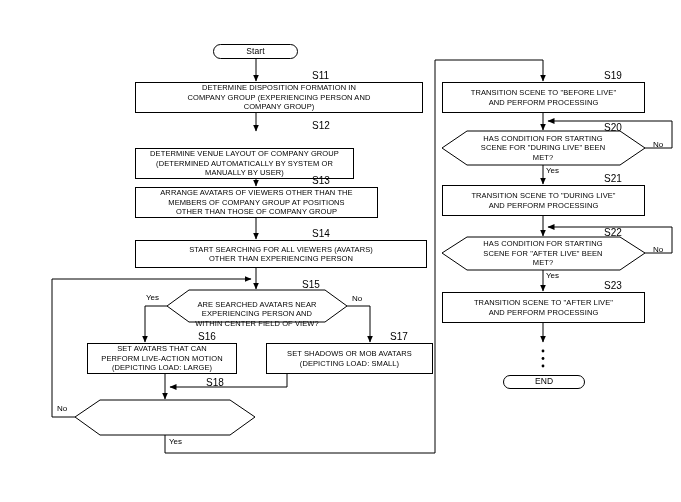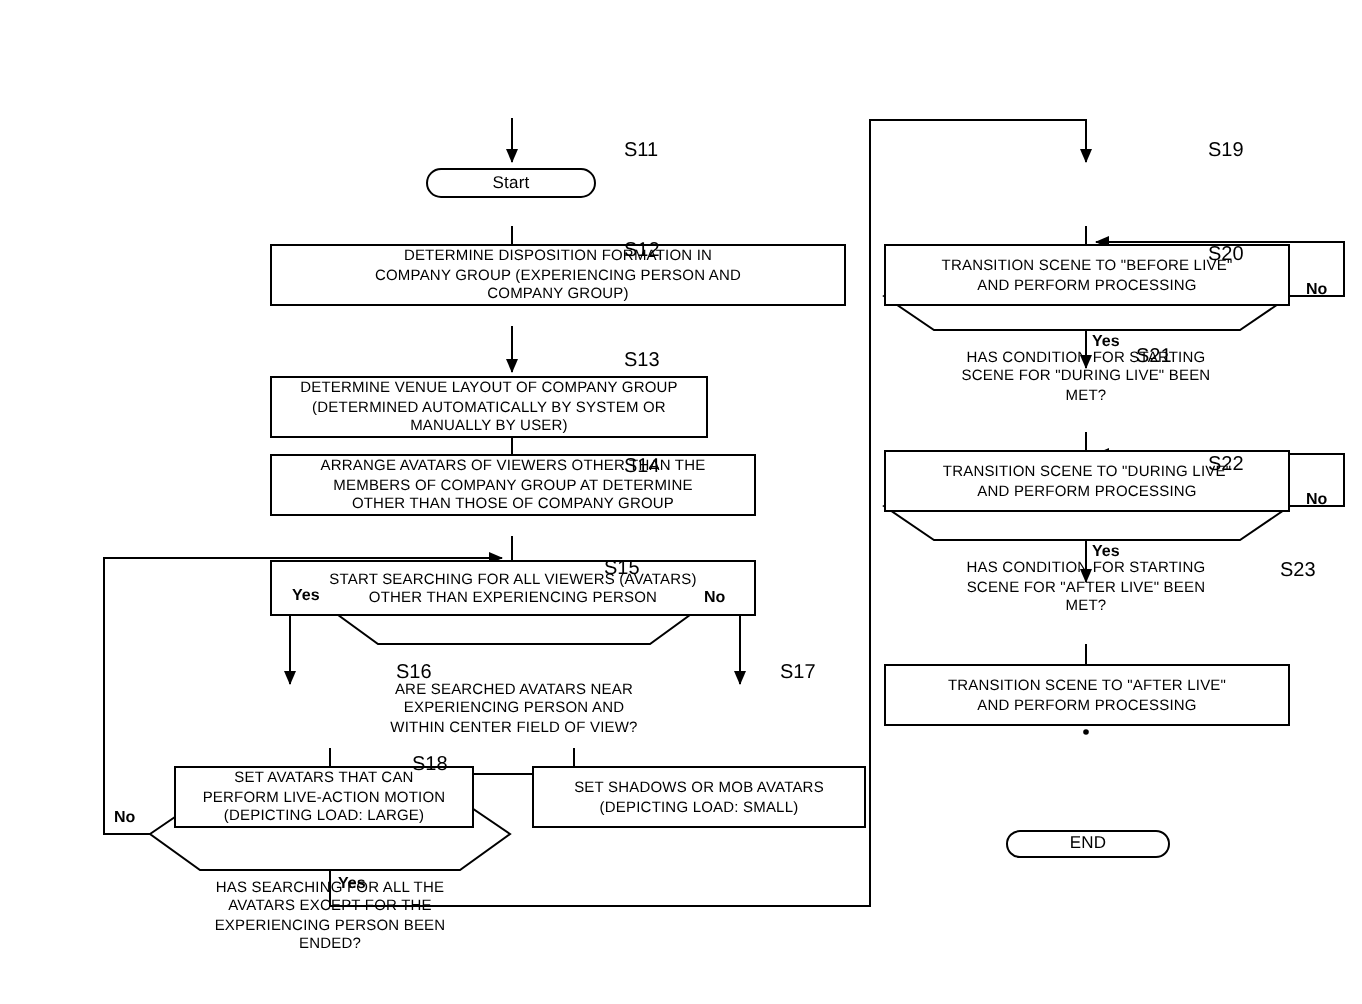--- a/index.html
+++ b/index.html
@@ -3,31 +3,31 @@
 <meta charset="utf-8">
 <style>
   * { margin:0; padding:0; box-sizing:border-box; }
   html,body { background:#ffffff; }
   .canvas {
     position:relative; width:681px; height:502px; background:#fff;
     font-family:"Liberation Sans", sans-serif; color:#000; overflow:hidden;
   }
   .wires { position:absolute; left:0; top:0; width:681px; height:502px; }
   .node {
-    position:absolute; display:flex; align-items:center; justify-content:center;margin-top:40px;
+    position:absolute; display:flex; align-items:center; justify-content:center;
   }
   .node span {
     display:block; text-align:center; white-space:pre-line;
     font-size:7.5px; line-height:9.4px; letter-spacing:0.1px;
   }
   .box { border:1px solid #000; background:#fff; }
   .term { border:1px solid #000; border-radius:9px; background:#fff; }
   .term span { font-size:8.5px; }
   .slabel { position:absolute; font-size:10px; line-height:9px; }
-  .branch { position:absolute; font-size:8px; line-height:9px;font-weight:bold; }
+  .branch { position:absolute; font-size:8px; line-height:9px; }
 </style>
 </head>
 <body>
 
 <div class="canvas">
 
   <svg class="wires" viewBox="0 0 681 502" fill="none" stroke="#000" stroke-width="1">
     <defs>
       <marker id="arrow" markerWidth="8" markerHeight="8" refX="6.5" refY="3" orient="auto" markerUnits="userSpaceOnUse">
         <path d="M0,0 L7,3 L0,6 Z" fill="#000" stroke="none"></path>
@@ -82,24 +82,24 @@
 COMPANY GROUP (EXPERIENCING PERSON AND
 COMPANY GROUP)</span>
   </div>
   <div class="node box" style="left:135px;top:148px;width:219px;height:31px">
     <span>DETERMINE VENUE LAYOUT OF COMPANY GROUP
 (DETERMINED AUTOMATICALLY BY SYSTEM OR
 MANUALLY BY USER)</span>
   </div>
   <div class="node box" style="left:135px;top:187px;width:243px;height:31px">
     <span>ARRANGE AVATARS OF VIEWERS OTHER THAN THE
-MEMBERS OF COMPANY GROUP AT DETERMINE
+MEMBERS OF COMPANY GROUP AT POSITIONS
 OTHER THAN THOSE OF COMPANY GROUP</span>
   </div>
-  <div class="node box" style="left:135px;top:240px;width:243px;height:28px">
+  <div class="node box" style="left:135px;top:240px;width:292px;height:28px">
     <span>START SEARCHING FOR ALL VIEWERS (AVATARS)
 OTHER THAN EXPERIENCING PERSON</span>
   </div>
   <div class="node box" style="left:87px;top:343px;width:150px;height:31px">
     <span>SET AVATARS THAT CAN
 PERFORM LIVE-ACTION MOTION
 (DEPICTING LOAD: LARGE)</span>
   </div>
   <div class="node box" style="left:266px;top:343px;width:167px;height:31px">
     <span>SET SHADOWS OR MOB AVATARS
@@ -116,25 +116,20 @@
   <div class="node box" style="left:442px;top:292px;width:203px;height:31px">
     <span>TRANSITION SCENE TO "AFTER LIVE"
 AND PERFORM PROCESSING</span>
   </div>
 
   <div class="node" style="left:182px;top:290px;width:150px;height:48px">
     <span>ARE SEARCHED AVATARS NEAR
 EXPERIENCING PERSON AND
 WITHIN CENTER FIELD OF VIEW?</span>
   </div>
-  <div class="node" style="left:92px;top:400px;width:146px;height:35px">
-    <span>HAS SEARCHING FOR ALL THE
-AVATARS EXCEPT FOR THE
-EXPERIENCING PERSON BEEN ENDED?</span>
-  </div>
   <div class="node" style="left:462px;top:131px;width:162px;height:34px">
     <span>HAS CONDITION FOR STARTING
 SCENE FOR "DURING LIVE" BEEN
 MET?</span>
   </div>
   <div class="node" style="left:462px;top:237px;width:162px;height:33px">
     <span>HAS CONDITION FOR STARTING
 SCENE FOR "AFTER LIVE" BEEN
 MET?</span>
   </div>
@@ -142,23 +137,23 @@
   <div class="slabel" style="left:312px;top:71px">S11</div>
   <div class="slabel" style="left:312px;top:121px">S12</div>
   <div class="slabel" style="left:312px;top:176px">S13</div>
   <div class="slabel" style="left:312px;top:229px">S14</div>
   <div class="slabel" style="left:302px;top:280px">S15</div>
   <div class="slabel" style="left:198px;top:332px">S16</div>
   <div class="slabel" style="left:390px;top:332px">S17</div>
   <div class="slabel" style="left:206px;top:378px">S18</div>
   <div class="slabel" style="left:604px;top:71px">S19</div>
   <div class="slabel" style="left:604px;top:123px">S20</div>
-  <div class="slabel" style="left:568px;top:174px">S21</div>
+  <div class="slabel" style="left:604px;top:174px">S21</div>
   <div class="slabel" style="left:604px;top:228px">S22</div>
-  <div class="slabel" style="left:640px;top:281px">S23</div>
+  <div class="slabel" style="left:604px;top:281px">S23</div>
 
   <div class="branch" style="left:146px;top:293px">Yes</div>
   <div class="branch" style="left:352px;top:294px">No</div>
   <div class="branch" style="left:57px;top:404px">No</div>
   <div class="branch" style="left:169px;top:437px">Yes</div>
   <div class="branch" style="left:653px;top:140px">No</div>
   <div class="branch" style="left:546px;top:166px">Yes</div>
   <div class="branch" style="left:653px;top:245px">No</div>
   <div class="branch" style="left:546px;top:271px">Yes</div>
 

